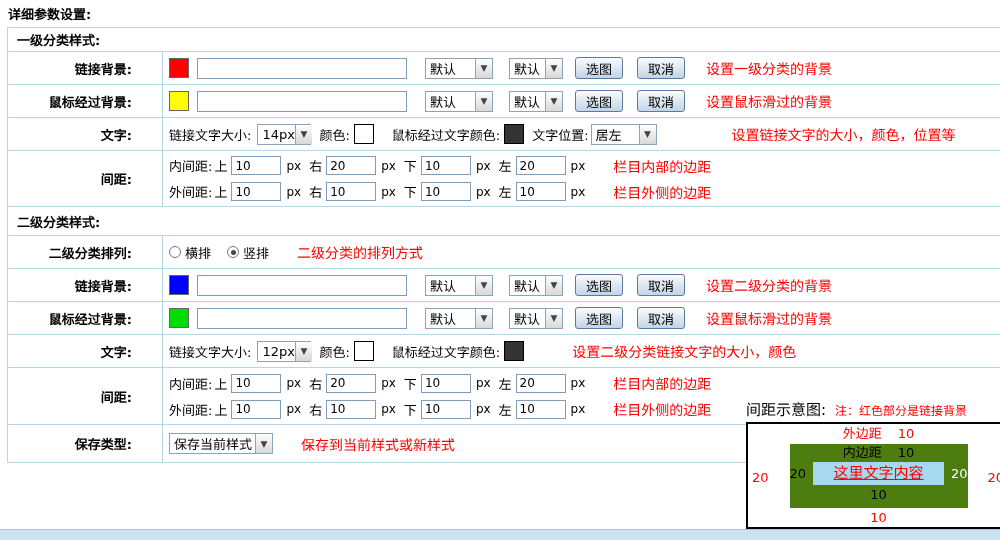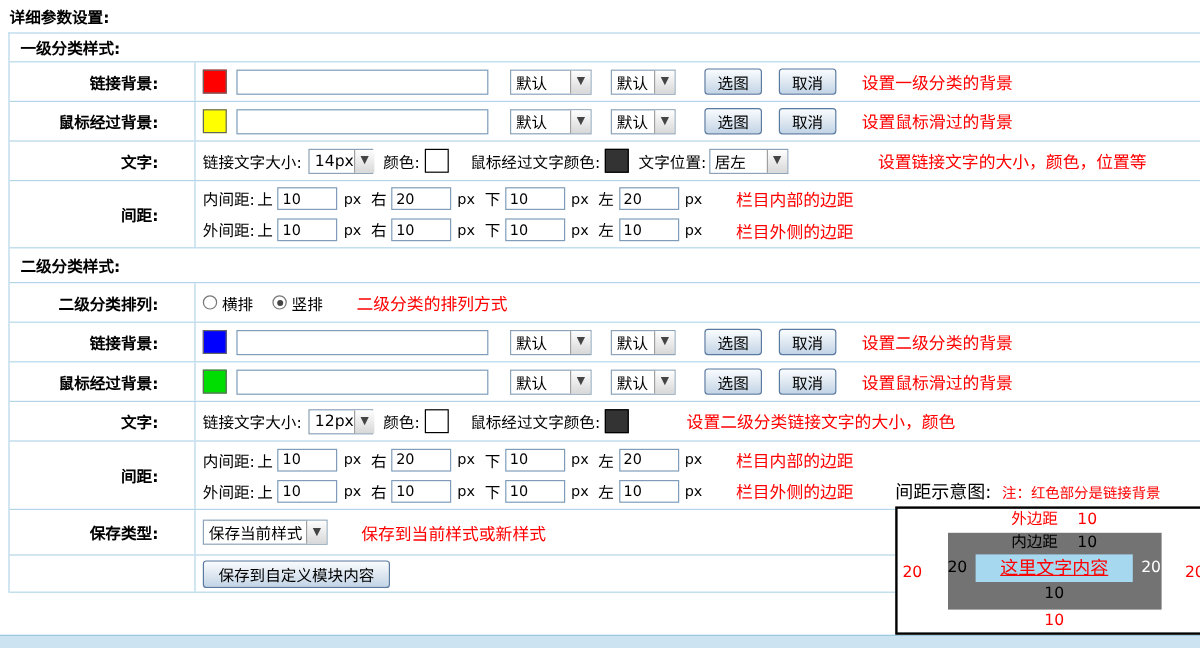--- a/index.html
+++ b/index.html
@@ -36,21 +36,21 @@
       border:1px solid #8ca3b8;background:#fff;padding-left:4px;cursor:default;flex:none;}
   .dd .arrow{width:17px;align-self:stretch;border-left:1px solid #a0a0a0;flex:none;
       background:linear-gradient(#fefefe,#d8d8d8);display:flex;align-items:center;
       justify-content:center;font-size:9px;color:#444;}
   .dd-68{width:68px;margin-left:18px}.dd-54{width:54px;margin-left:16px}
   .dd-size{width:54px;margin-left:6px}.dd-pos{width:66px;margin-left:2px}
   .dd-save{width:104px;}
   .btn{height:22px;padding:0 10px;font-size:13px;font-family:inherit;color:#000;
       background:linear-gradient(180deg,#f9fcfe,#dce6f0 55%,#c2d4e6);
       border:1px solid #5a7aa0;border-radius:3px;}
-  .btn.pick{margin-left:24px}.btn.cancel{margin-left:14px}
+  .btn.pick{margin-left:12px}.btn.cancel{margin-left:14px}
   .btn-big{height:23px;padding:0 12px;}
   .gap21{margin-left:21px}.gap75{margin-left:75px}.gap48{margin-left:48px}
   .gap28{margin-left:28px}.gap8{margin-left:8px}.gap18{margin-left:18px}
   .gap4{margin-left:4px}
   .sp-line{display:flex;align-items:center;height:26px;}
   .sp-lbl{margin-right:0;}
   .dir{margin:0 4px 0 8px;}
   .dir.first{margin-left:2px;}
   input.sp{width:50px;height:19px;border:1px solid var(--inp);font-size:12px;padding:0 3px;
       font-family:inherit;}
@@ -300,40 +300,34 @@
     <div class="lbl">保存类型:</div>
     <div class="ctl">
       <span class="dd dd-save">
         <span>保存当前样式</span>
         <span class="arrow">▼</span>
       </span>
       <span class="hint gap28">保存到当前样式或新样式</span>
     </div>
   </div>
 
-  <div class="r rh-h frow">
-    <div class="lbl"></div>
-    <div class="ctl">
-      <button class="btn btn-big">保存到自定义模块内容</button>
-    </div>
-  </div>
 
 </div>
 
 <div class="diagram">
   <div class="dg-head">
     <span class="dg-title">间距示意图:</span>
     <span class="dg-note">注：红色部分是链接背景</span>
   </div>
   <div class="dg-box">
     <div class="dg-mtop">
       <span>外边距</span>
       <span class="dg-num">10</span>
     </div>
-    <div class="dg-red" style="background: #737373;">
+    <div class="dg-red" style="background: #4d7c0f;">
       <div class="dg-ptop">
         <span>内边距</span>
         <span class="dg-num">10</span>
       </div>
       <div class="dg-mid">
         <span class="dg-pl">20</span>
         <span class="dg-content" style="background: rgb(166, 216, 240);">这里文字内容</span>
         <span class="dg-pr">20</span>
       </div>
       <div class="dg-pbot">10</div>

